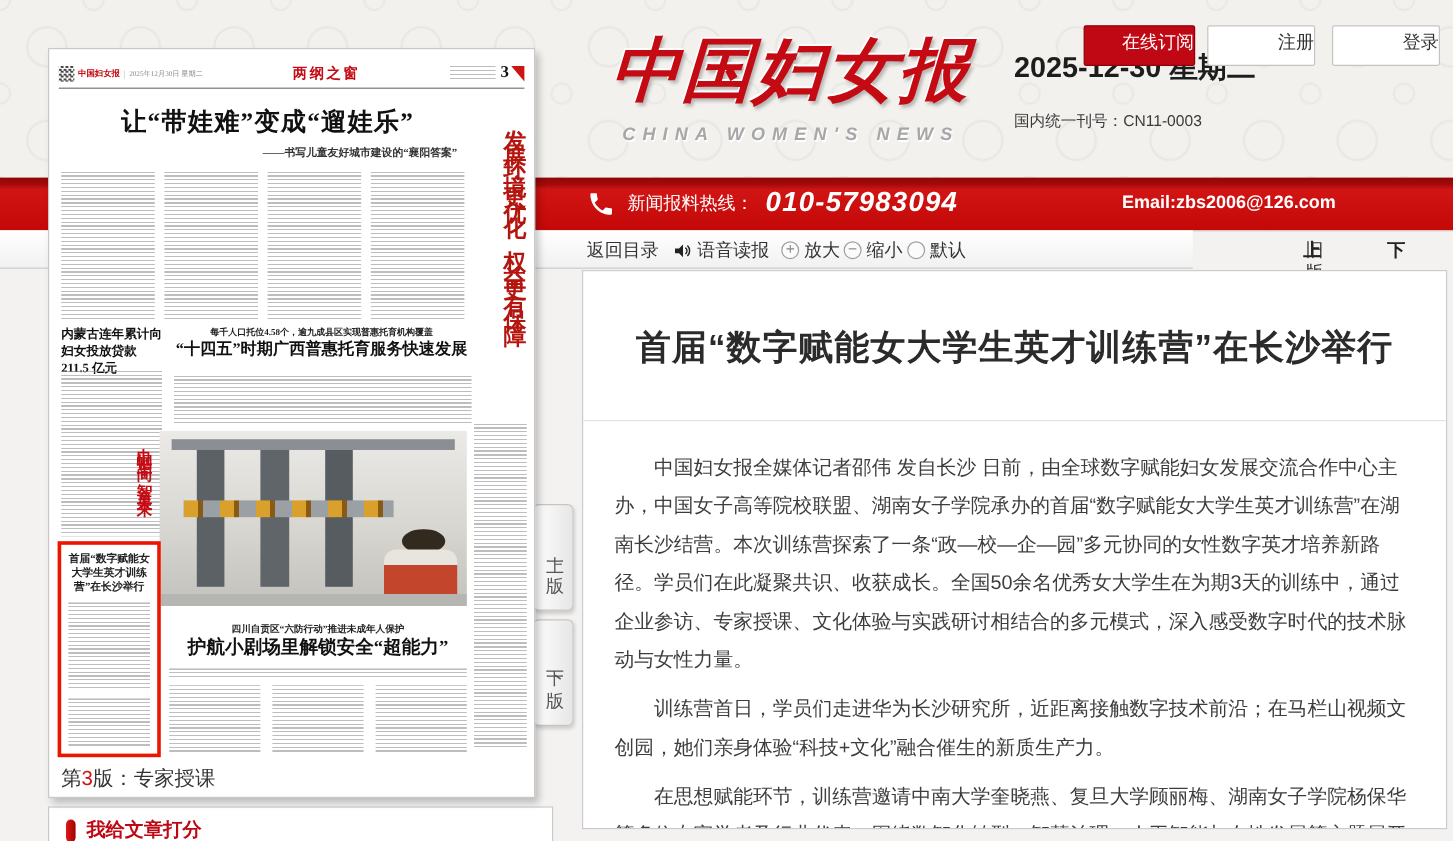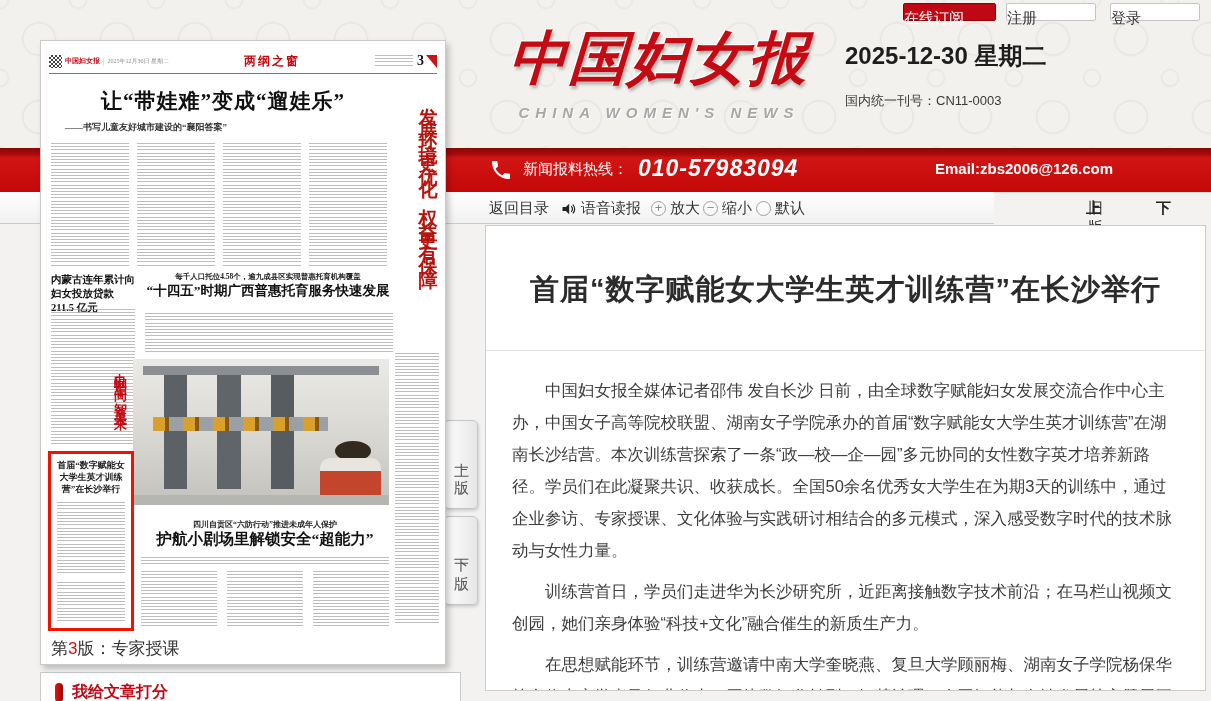--- a/index.html
+++ b/index.html
@@ -13,21 +13,21 @@
        background-size:78px 78px,78px 78px;background-position:0 0,39px 39px;}
   
   .logo{position:absolute;left:484px;top:18px;width:350px;text-align:center;cursor:pointer;}
   .logo-cn{font-family:"DejaVu Serif",serif;font-weight:bold;font-style:italic;
            font-size:58px;line-height:80px;color:#c40a12;letter-spacing:2px;
            text-shadow:-1px -1px 0 #fff,2px 3px 3px rgba(0,0,0,.25);transform:skewX(-3deg);}
   .logo-en{font-size:15px;font-weight:bold;font-style:italic;color:#a7a7a7;
            letter-spacing:6px;margin-top:6px;text-shadow:1px 1px 0 #fff;}
   .hdate{position:absolute;left:845px;top:40px;font-size:24px;color:#1d1d1d;font-weight:bold;}
   .hissue{position:absolute;left:845px;top:92px;font-size:13px;color:#3a3a3a;}
-  .topbtn{position:absolute;top:3px;height:18px;line-height:27px;text-align:left;
+  .topbtn{position:absolute;top:21px;height:34px;line-height:27px;text-align:right;
           font-size:15px;border-radius:2px;cursor:pointer;box-sizing:border-box;}
   .b-sub{left:903px;width:93px;background:#c00714;border:1px solid #8c0208;color:#fff;}
   .b-reg{left:1006px;width:90px;background:#fff;border:1px solid #c4c4c4;color:#333;}
   .b-log{left:1110px;width:90px;background:#fff;border:1px solid #c4c4c4;color:#333;}
   
   .redbar{position:absolute;top:148px;left:0;width:1211px;height:44px;z-index:2;
           background:linear-gradient(180deg,#8f0606 0,#a50b0b 6px,#d11414 10px,#c40808 100%);
           border-bottom:1px solid #dcdcdc;}
   .redbar .ph{position:absolute;left:489px;top:10px;width:24px;height:24px;}
   .redbar .lbl{position:absolute;left:523px;top:12px;color:#fff;font-size:15px;}
@@ -55,21 +55,21 @@
   .qr{width:13px;height:13px;background:repeating-conic-gradient(#444 0 25%,#fff 0 50%) 0 0/4px 4px;margin-right:3px;}
   .mpaper{color:#c40a12;font-size:7px;font-weight:bold;white-space:nowrap;}
   .msep{color:#bbb;font-size:8px;margin:0 3px;}
   .mdate{color:#8a8a8a;font-size:6px;white-space:nowrap;}
   .msec{flex:1;text-align:center;color:#c40a12;font-size:12px;font-weight:bold;letter-spacing:2px;}
   .mpage{font-size:14px;font-weight:bold;color:#111;margin-left:4px;}
   .mflag{width:0;height:0;border-top:13px solid #cf1212;border-left:11px solid transparent;margin-left:2px;}
   .nt{position:absolute;background:repeating-linear-gradient(180deg,#9a9a9a 0 1px,transparent 1px 3.2px);opacity:.65;}
   .h-main{position:absolute;left:24px;right:64px;top:46px;text-align:center;font-size:21px;
           font-weight:bold;color:#111;letter-spacing:1px;white-space:nowrap;}
-  .h-sub{position:absolute;left:24px;right:64px;top:80px;text-align:left;font-size:9px;
+  .h-sub{position:absolute;left:24px;right:64px;top:80px;text-align:right;font-size:9px;
          font-weight:bold;color:#333;}
   .vhead{position:absolute;right:6px;top:52px;height:300px;writing-mode:vertical-rl;
          color:#b5150f;font-weight:bold;font-size:19px;letter-spacing:12px;line-height:22px;}
   .vhead span{display:inline-block;}
   .h-left{position:absolute;left:10px;top:232px;width:88px;font-size:10.5px;font-weight:bold;
           color:#111;line-height:14px;}
   .h-ck{position:absolute;left:102px;top:231px;width:250px;text-align:center;font-size:7.5px;
         font-weight:bold;color:#222;}
   .h-c{position:absolute;left:100px;top:241px;width:254px;text-align:center;font-size:13.5px;
        font-weight:bold;color:#111;white-space:nowrap;}

